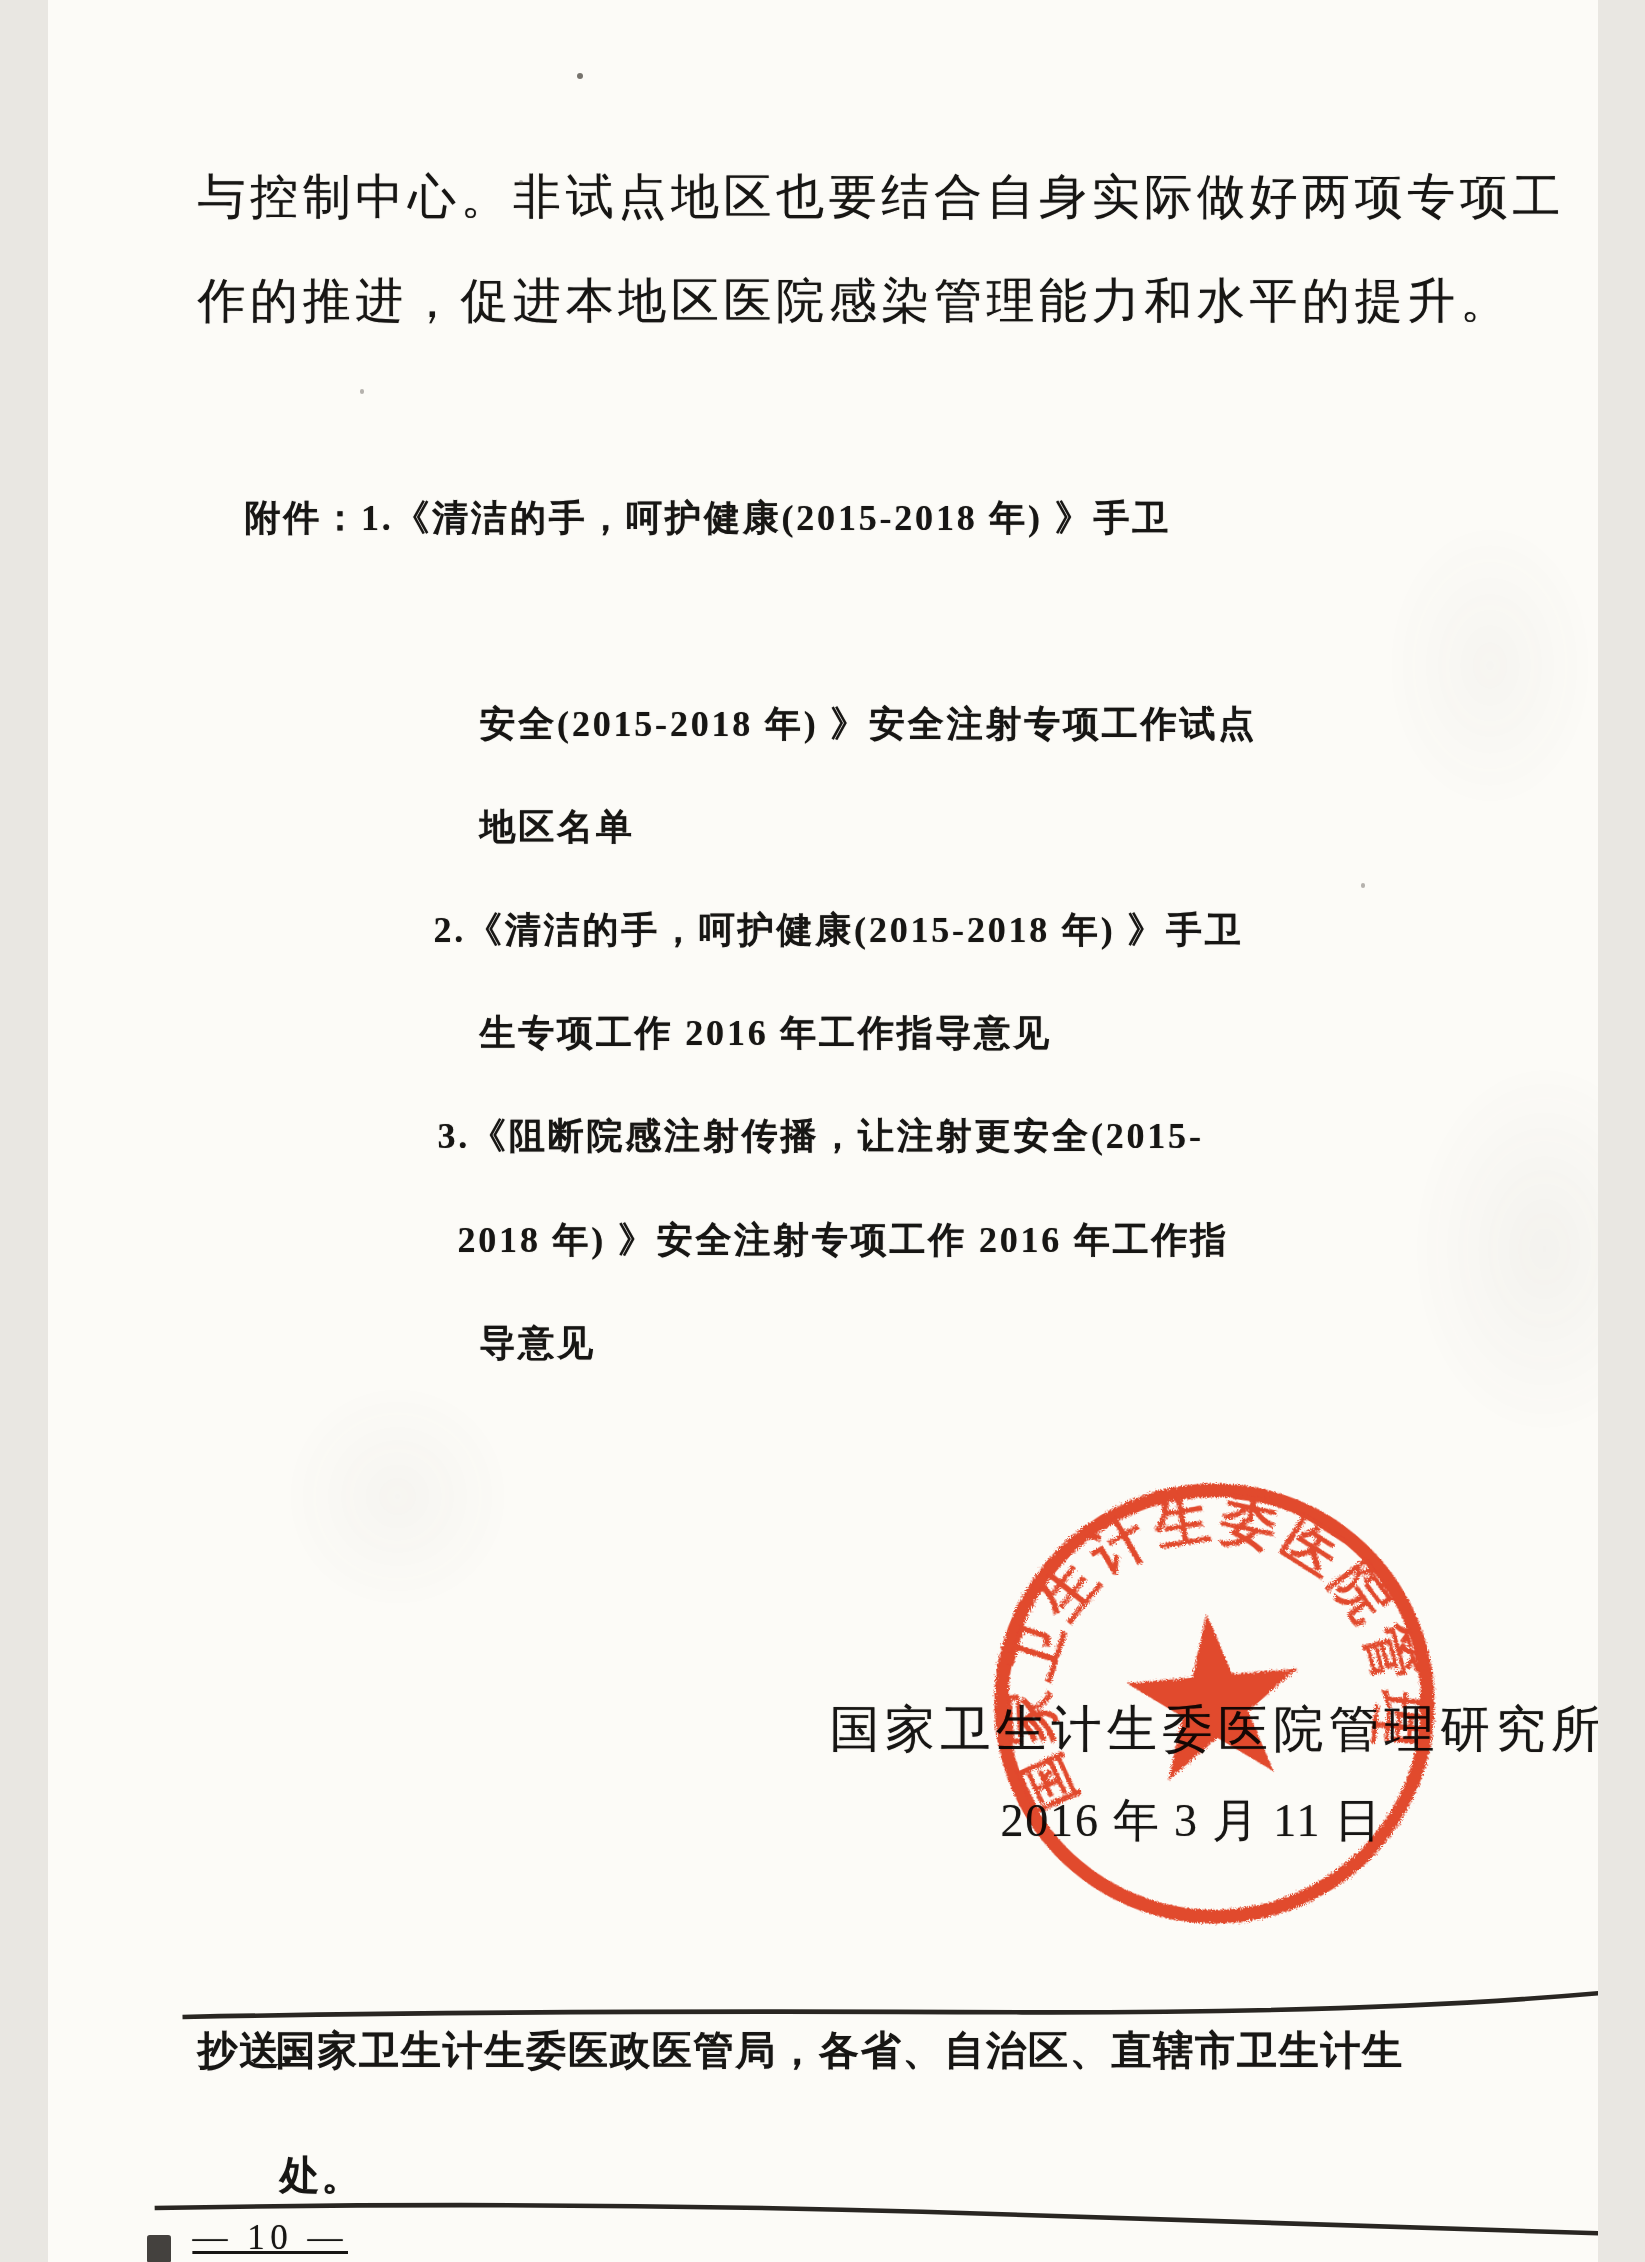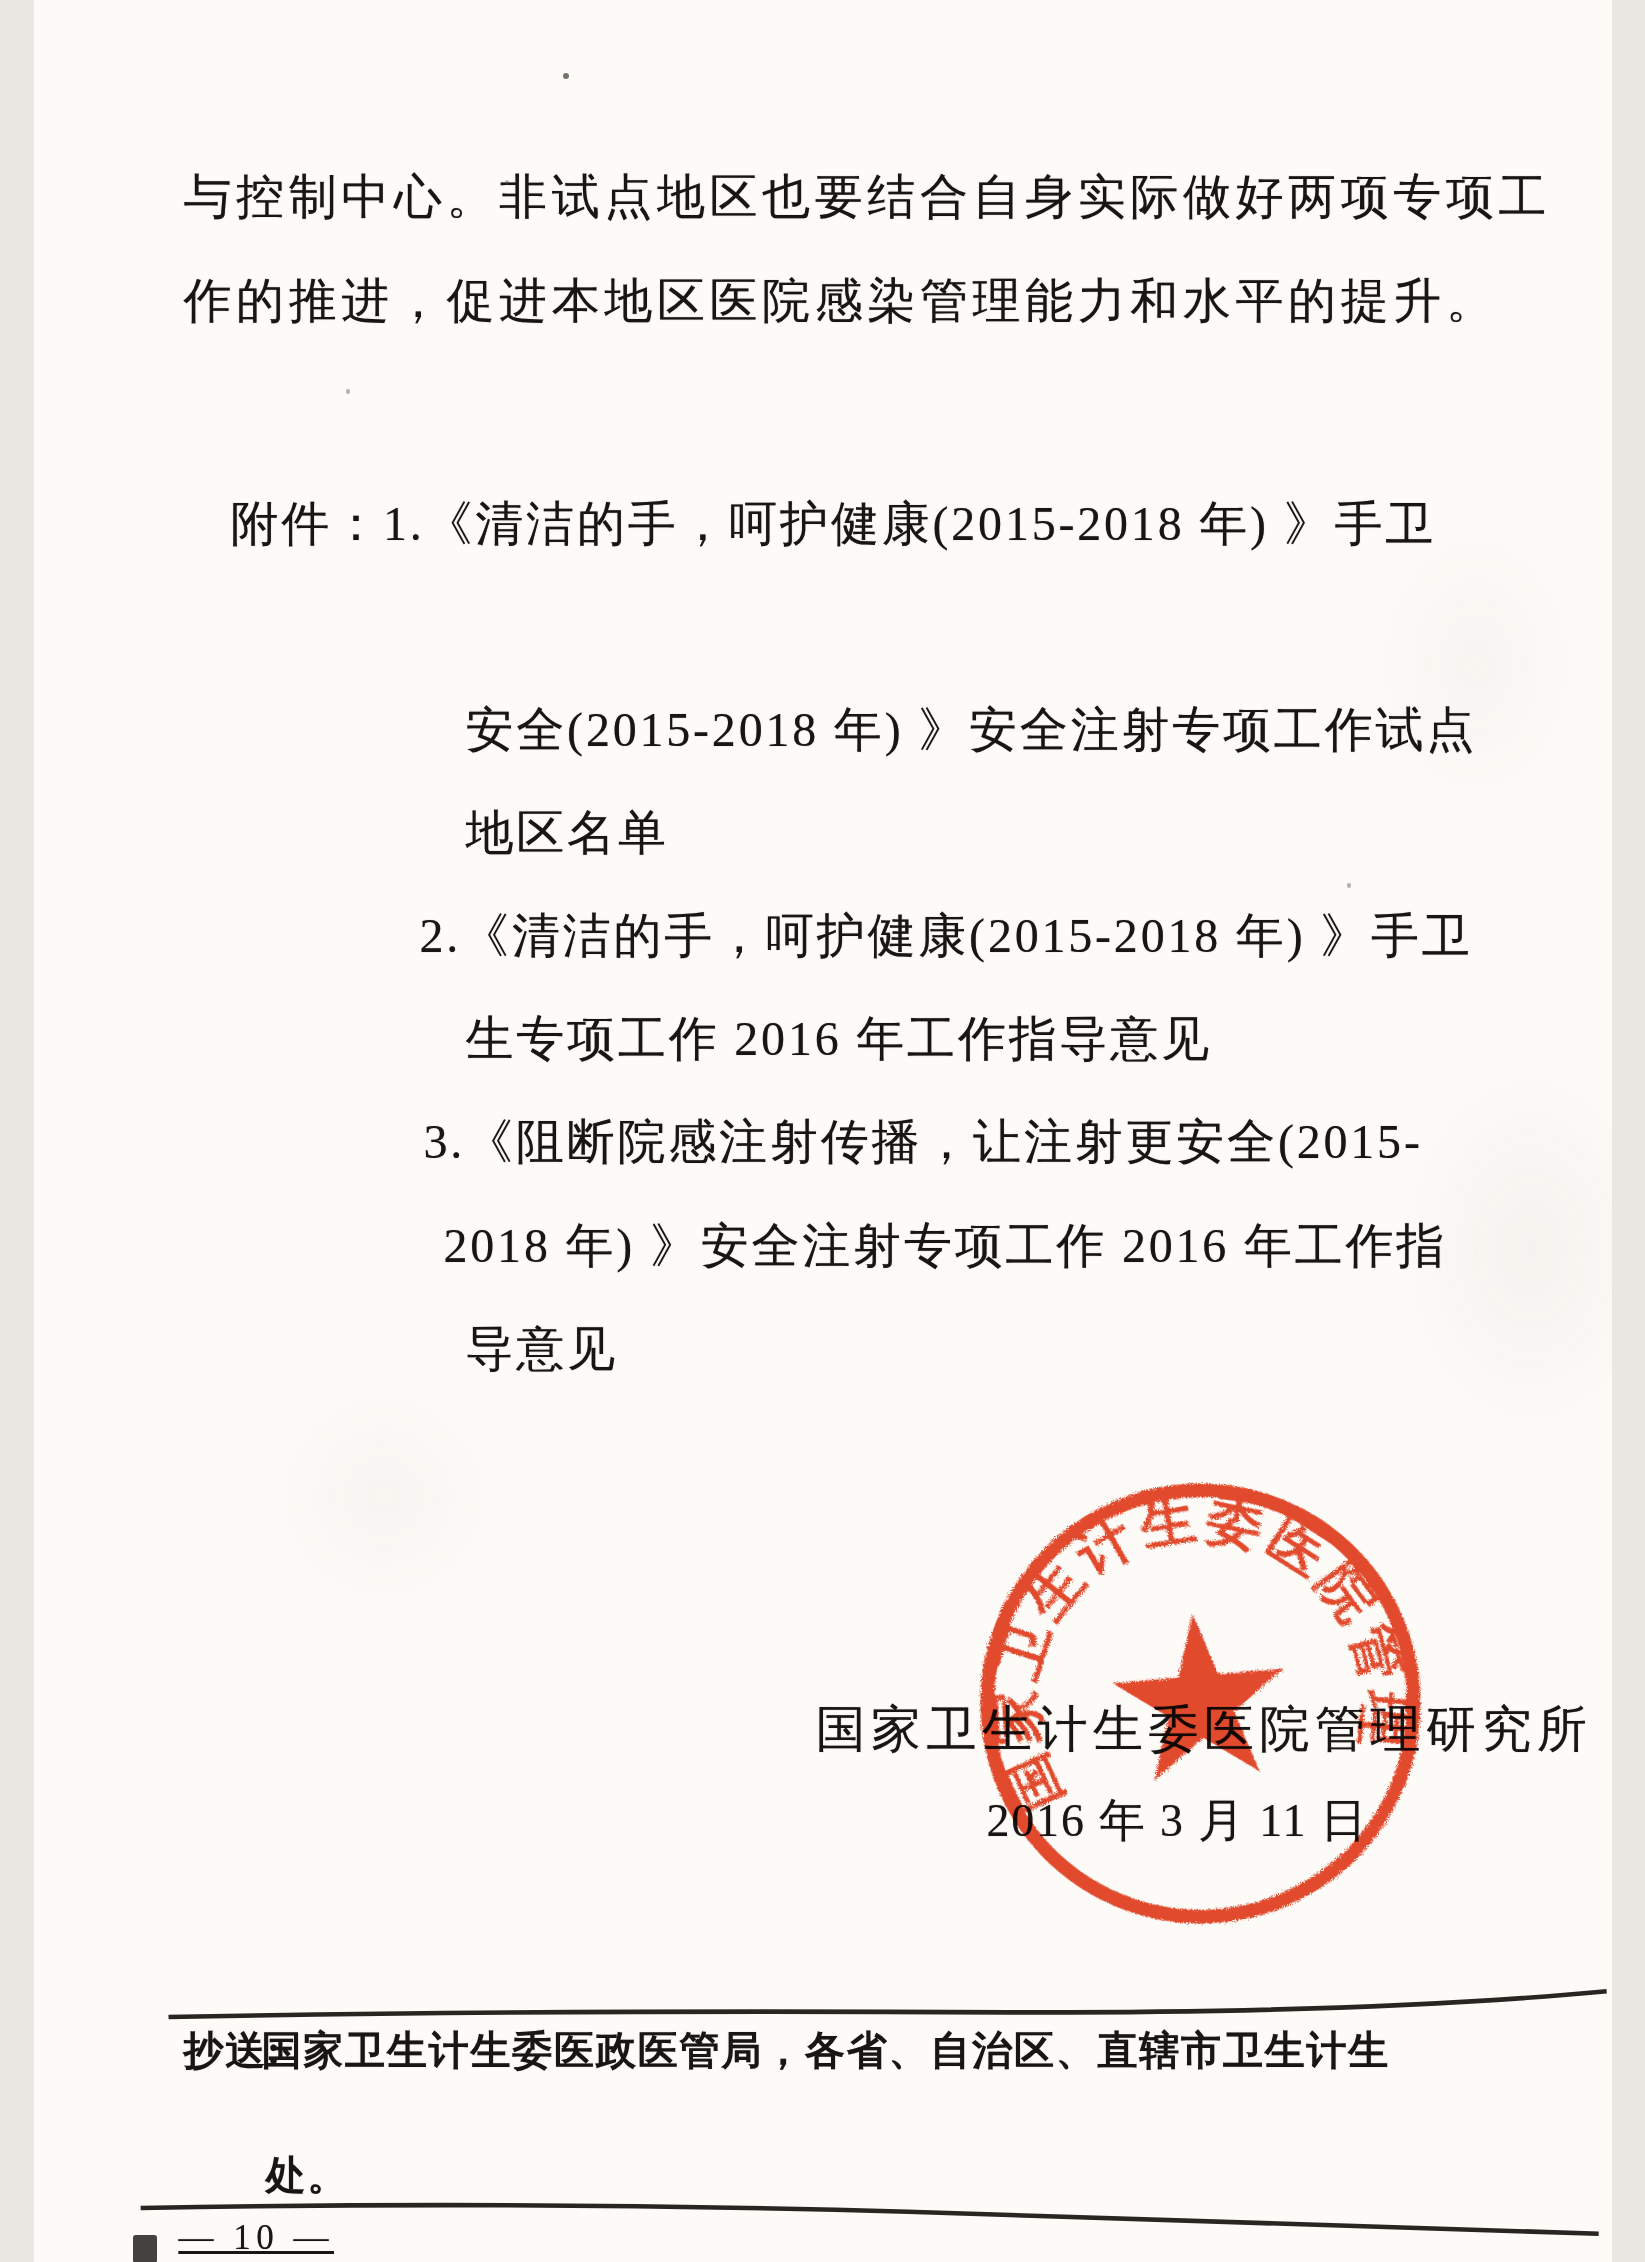--- a/index.html
+++ b/index.html
@@ -4,32 +4,31 @@
 <style>
   html,body{margin:0;padding:0;background:#e9e7e2;}
   .page{
     position:relative;
     width:1550px;height:2263px;
     margin:0 auto;
     background:#fcfbf7;
     font-family:"Liberation Serif","DejaVu Serif",serif;
     color:#171614;
     overflow:hidden;
-    padding-left:28px;
   }
   .txt{
     position:absolute;
     white-space:nowrap;
     line-height:1;
     text-shadow:0 0 0.9px rgba(25,22,20,.55);
   }
   .para{font-size:48px;letter-spacing:4.6px;}
   .para1{left:150px;top:173px;}
   .para2{left:150px;top:277px;}
-  .att{font-size:48px;letter-spacing:2.8px;}
+  .att{font-size:36px;letter-spacing:2.8px;font-weight:bold;}
   .att1{left:197px;top:500px;}
   .att2{left:432px;top:603px;}
   .att3{left:432px;top:706px;}
   .att4{left:432px;top:809px;}
   .att5{left:386px;top:912px;}
   .att6{left:432px;top:1015px;}
   .att7{left:390px;top:1118px;text-align:right;}
   .att8{left:410px;top:1222px;}
   .att9{left:432px;top:1325px;}
   .sig-org{left:782px;top:1704px;font-size:50px;letter-spacing:5.5px;}

